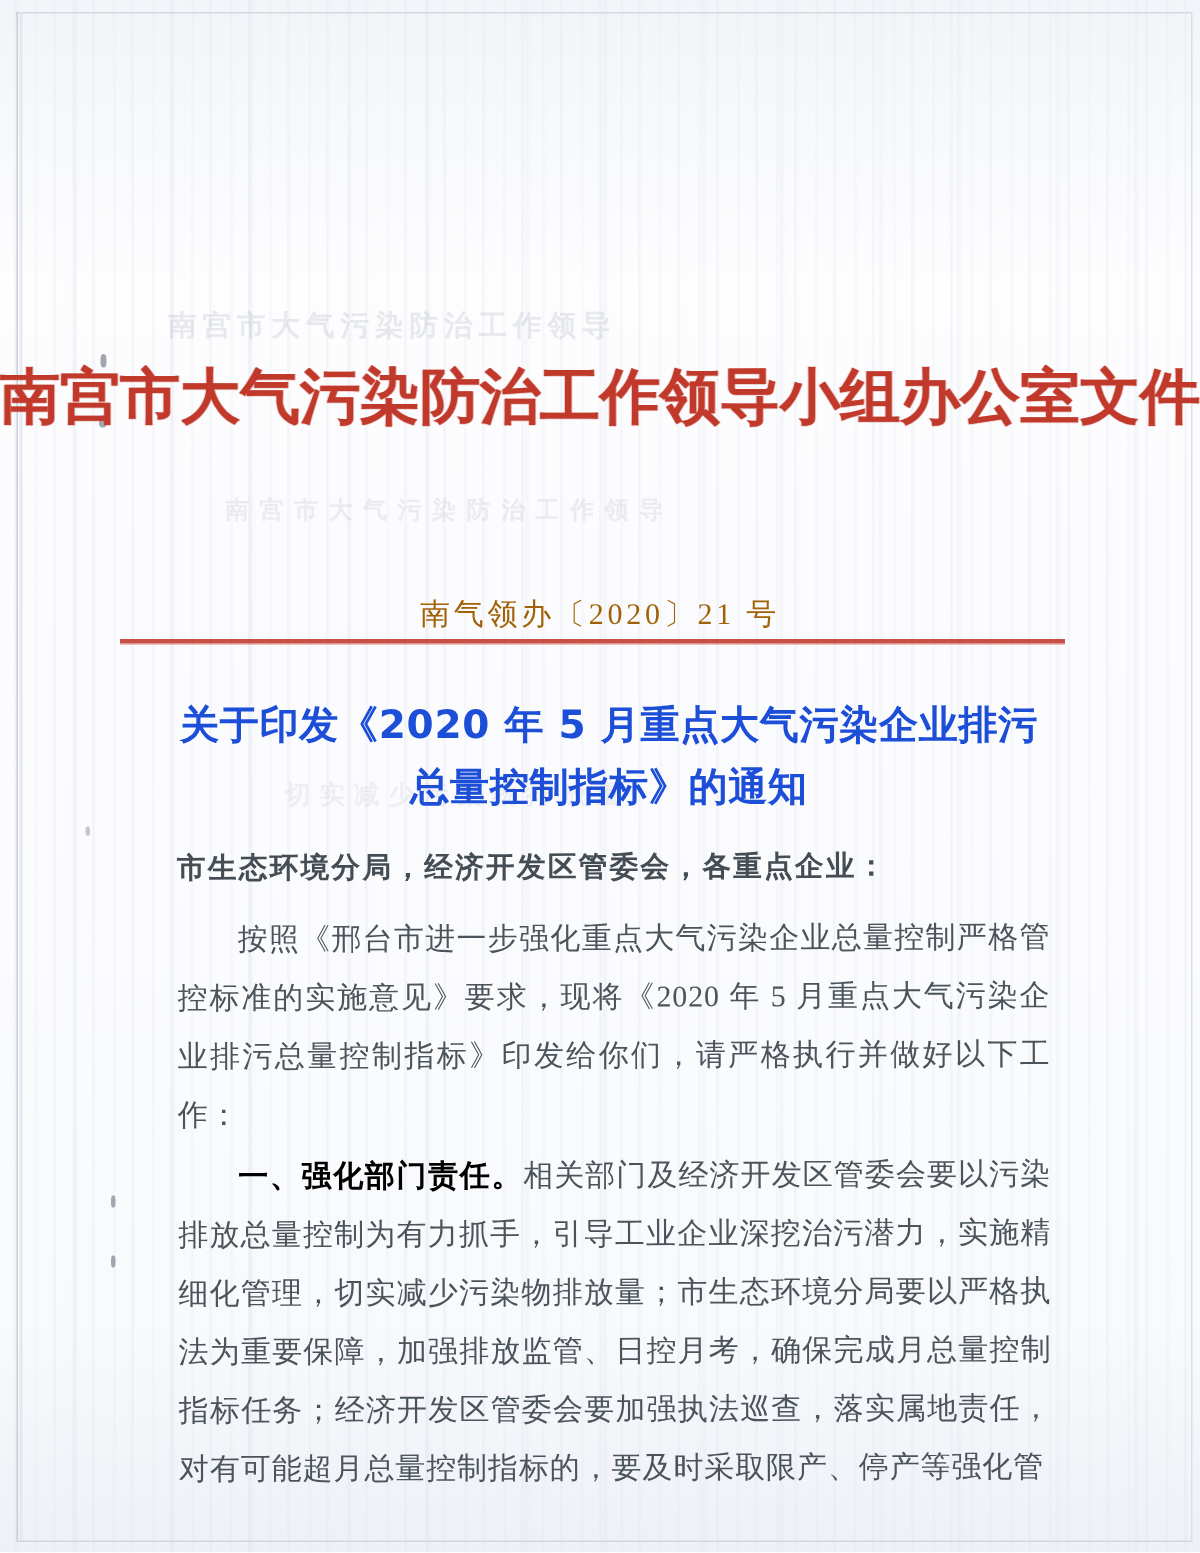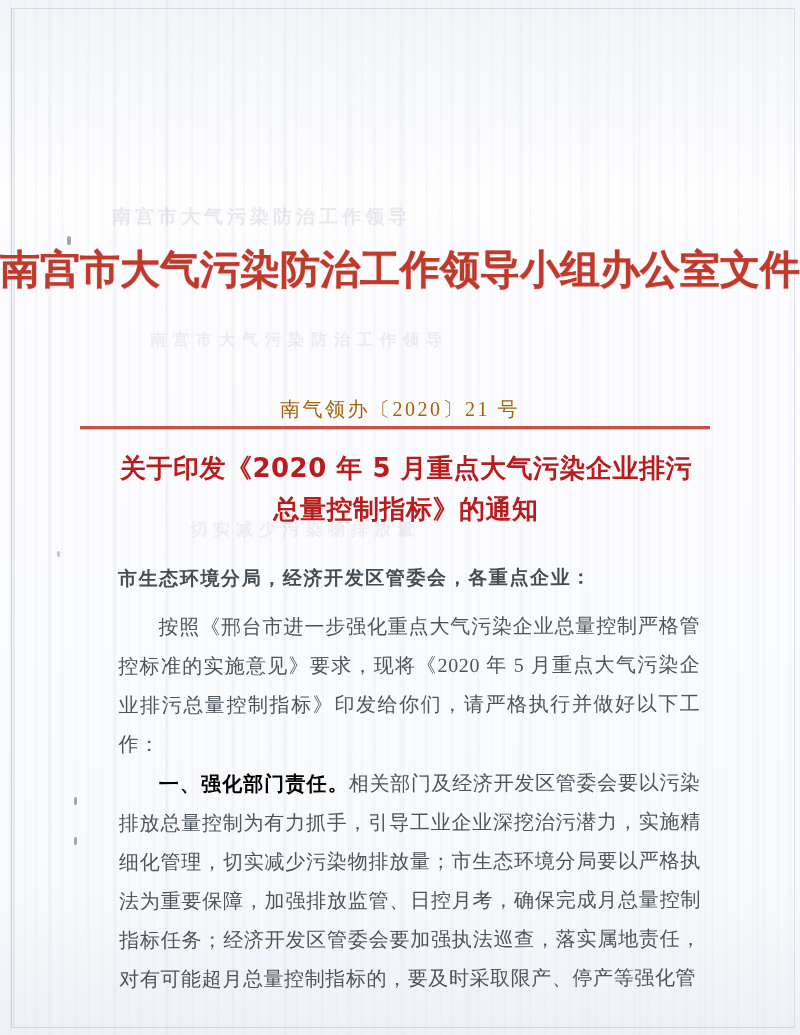--- a/index.html
+++ b/index.html
@@ -112,21 +112,21 @@
     background: #7e8590;
     border-radius: 40%;
     opacity: .72;
   }
 
   
   .masthead {
     position: absolute;
     left: 0; right: 0; top: 246px;
     text-align: center;
-    font-family: Liberation Sans, sans-serif;
+    font-family: Liberation Mono, monospace;
     font-weight: 700;
     font-size: 40px;
     line-height: 1.15;
     letter-spacing: 0px;
     color: #c0392b;
     text-shadow:
        0.6px 0 0 rgba(192,57,43,0.40),
       -0.6px 0 0 rgba(206,90,78,0.30),
        0 0.7px 0 rgba(192,57,43,0.22);
     white-space: nowrap;
@@ -150,27 +150,27 @@
   }
   .red-rule-soft {
     position: absolute;
     left: 80px; top: 429px; width: 630px; height: 1px;
     background: rgba(192,57,43,0.30);
   }
 
   
   .title {
     position: absolute;
-    left: 106px; width: 600px; top: 448px;
+    left: 106px; width: 600px; top: 464px;
     text-align: center;
     font-family: "DejaVu Sans", sans-serif;
     font-weight: 700;
     font-size: 26px;
     line-height: 41px;
-    color: #b91c1c;
+    color: #1d4ed8;
     letter-spacing: 0.5px;
   }
 
   
   .body-block {
     position: absolute;
     left: 118px;
     top: 566px;
     width: 582px;
   }

